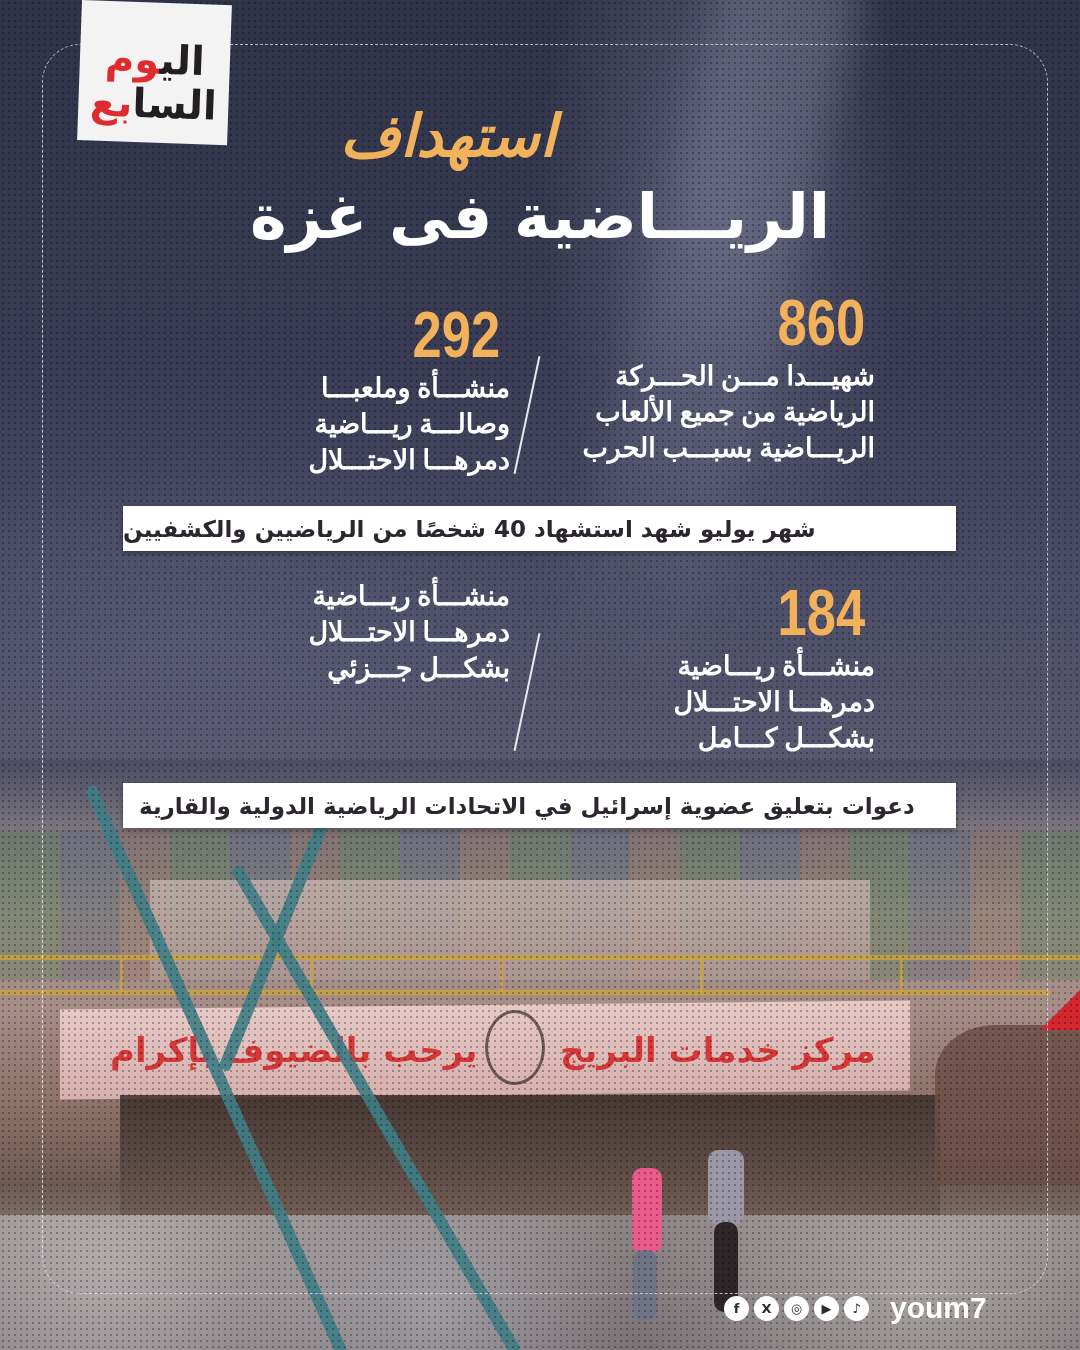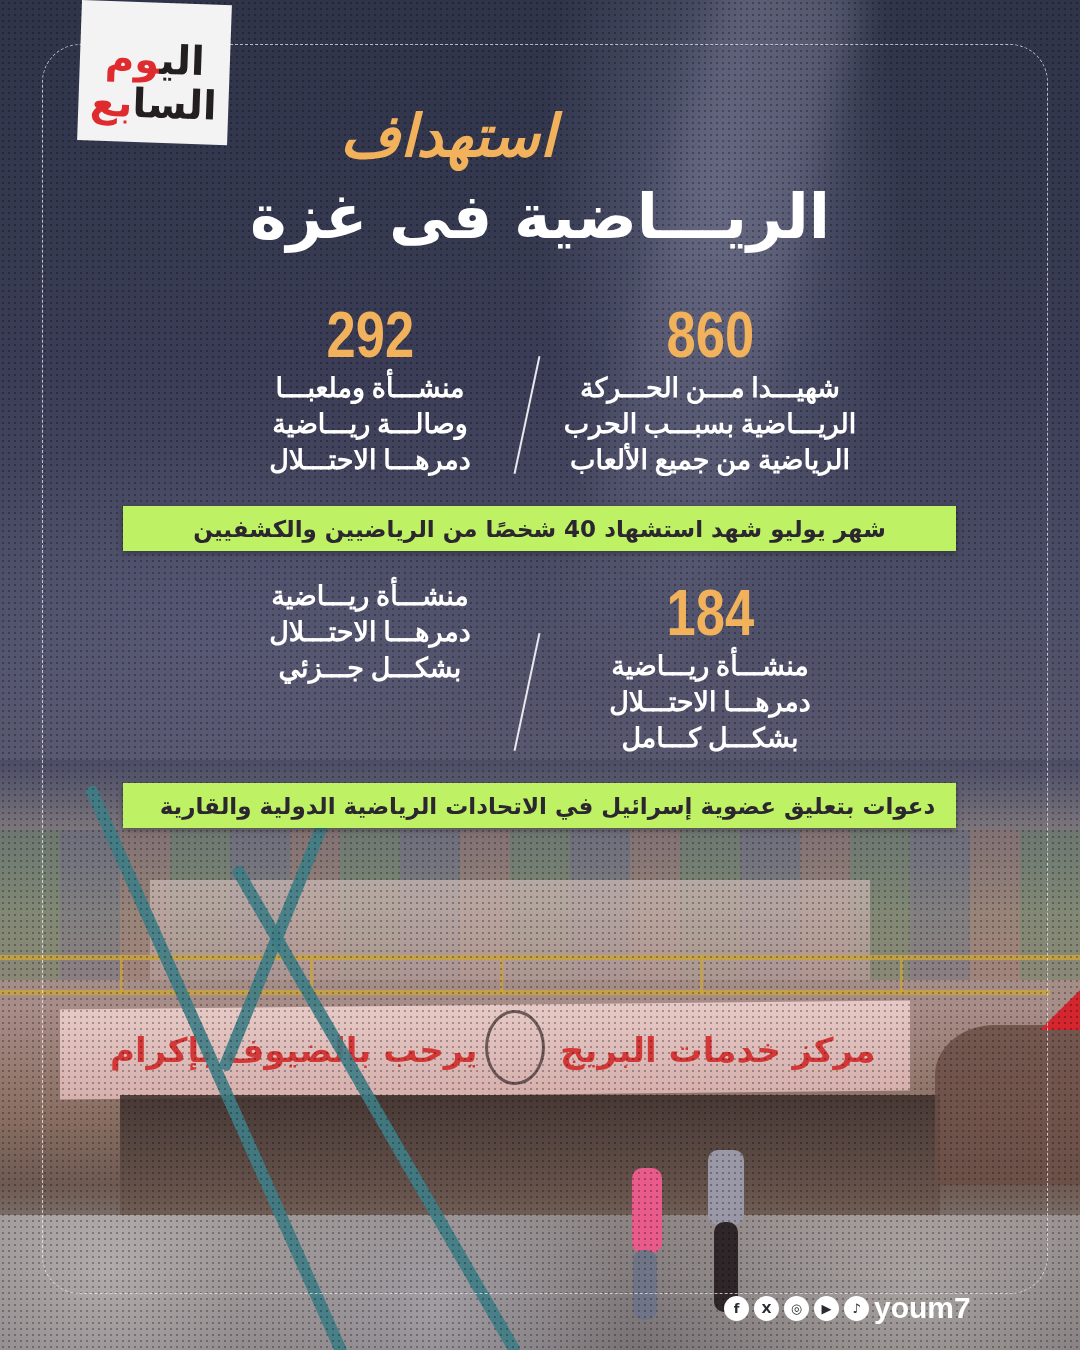--- a/index.html
+++ b/index.html
@@ -110,59 +110,59 @@
     font-family: "DejaVu Serif", serif; font-weight: bold; font-style: italic;
     font-size: 58px; color: #f2b25c; direction: rtl;
   }
   .title-main {
     position: absolute; left: 0; top: 180px; width: 1080px; text-align: center;
     font-family: "DejaVu Sans", sans-serif; font-weight: bold;
     font-size: 62px; color: #ffffff; direction: rtl;
   }
 
   
-  .stat { position: absolute; text-align: center; direction: rtl; }
+  .stat { position: absolute; direction: rtl; }
   .stat-num {
     font-family: "Liberation Sans", sans-serif; font-weight: bold;
     font-size: 64px; line-height: 70px; color: #f2b25c;
     transform: scaleX(0.82); display: inline-block;
   }
   .stat-line {
     font-family: Liberation Serif, serif; font-weight: bold;
     font-size: 27px; line-height: 36px; color: #ffffff; white-space: nowrap;
   }
   .divider {
     position: absolute; width: 2px; height: 120px; background: #e8e8ee;
     transform: rotate(12deg); transform-origin: center;
   }
 
   
   .banner {
     position: absolute; left: 123px; width: 833px; height: 45px;
-    background: #bef264; display: flex; align-items: center; justify-content: center;
+    background: #ffffff; display: flex; align-items: center; justify-content: flex-start;
     box-shadow: 0 2px 6px rgba(0,0,0,0.35);
   }
   .banner-text {
     font-family: "DejaVu Sans", sans-serif; font-weight: bold;
     font-size: 23px; color: #2c2630; direction: rtl; white-space: nowrap;
   }
 
   
   .social {
     position: absolute; left: 724px; top: 1293px; height: 30px;
     display: flex; align-items: center; gap: 5px;
   }
   .social-icon {
     width: 25px; height: 25px; border-radius: 50%; background: #ffffff;
     color: #2a2a30; font-family: "DejaVu Sans", sans-serif; font-weight: bold;
     font-size: 13px; display: flex; align-items: center; justify-content: center;
   }
   .social-handle {
     font-family: "Liberation Sans", sans-serif; font-weight: bold;
-    font-size: 30px; color: #ffffff; margin-left: 0; line-height: 30px;
+    font-size: 30px; color: #ffffff; margin-left: 16px; line-height: 30px;
   }
 </style>
 </head>
 <body>
 
 <div class="canvas">
 
   <div class="bg-sky"></div>
   <div class="bg-streak"></div>
   <div class="bg-photo"></div>
@@ -199,25 +199,25 @@
       <span>الي</span><span class="red">وم</span>
     </div>
     <div class="logo-line">
       <span>السا</span><span class="red">بع</span>
     </div>
   </div>
 
   <div class="title-top">استهداف</div>
   <div class="title-main">الريـــاضية فى غزة</div>
 
-  <div class="stat" style="left:545px;top:300px;width:330px;">
+  <div class="stat" style="left:545px;top:288px;width:330px;">
     <div><span class="stat-num">860</span></div>
     <div class="stat-line">شهيـــدا مـــن الحـــركة</div>
+    <div class="stat-line">الرياضية من جميع الألعاب</div>
     <div class="stat-line">الريـــاضية بسبـــب الحرب</div>
-    <div class="stat-line">الرياضية من جميع الألعاب</div>
   </div>
   <div class="divider" style="left:526px;top:355px;"></div>
   <div class="stat" style="left:230px;top:300px;width:280px;">
     <div><span class="stat-num">292</span></div>
     <div class="stat-line">منشـــأة وملعبـــا</div>
     <div class="stat-line">وصالـــة ريـــاضية</div>
     <div class="stat-line">دمرهـــا الاحتـــلال</div>
   </div>
 
   <div class="banner" style="top:506px;">

